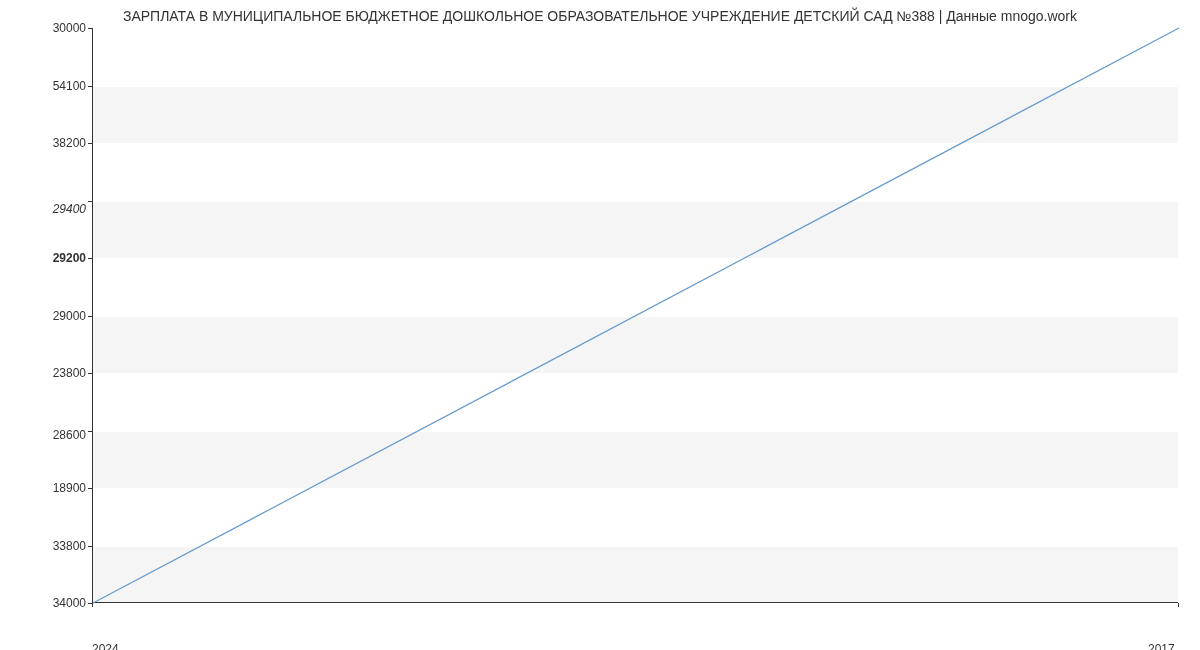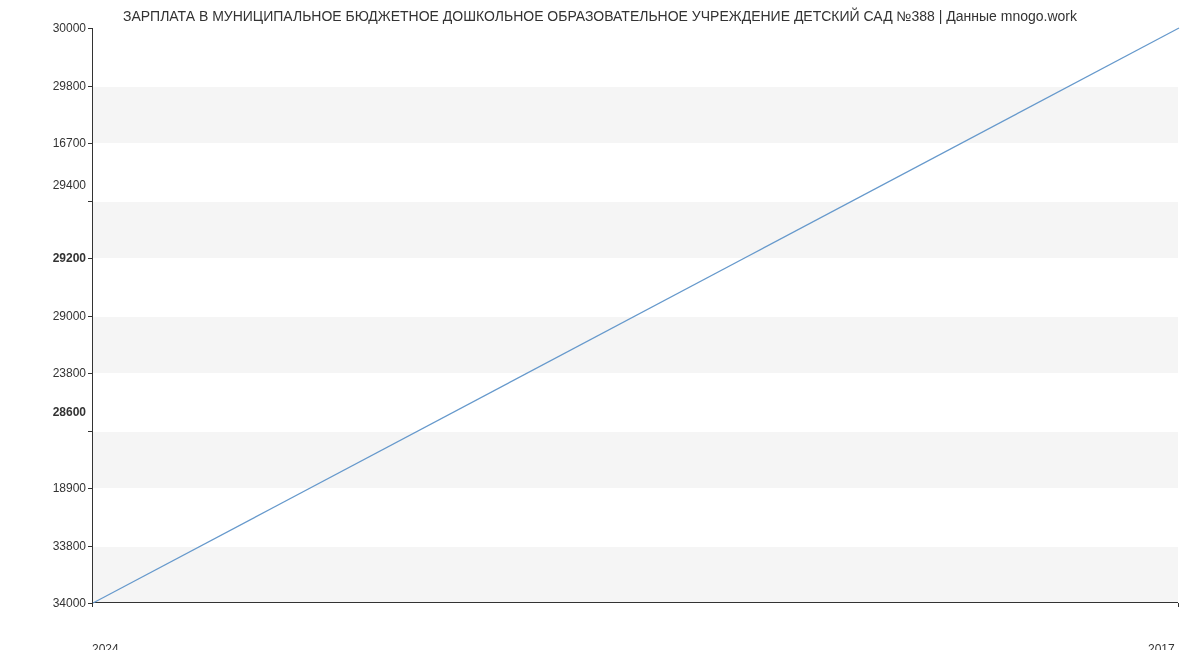--- a/index.html
+++ b/index.html
@@ -120,33 +120,33 @@
     </svg>
   </div>
 
   <div id="y-axis-group">
       <div class="y-tick-label" style="top: 603px;">34000</div>
       <div class="y-tick-mark" style="top: 603px;"></div>
       <div class="y-tick-label" style="top: 545.5px;">33800</div>
       <div class="y-tick-mark" style="top: 545.5px;"></div>
       <div class="y-tick-label" style="top: 488px;">18900</div>
       <div class="y-tick-mark" style="top: 488px;"></div>
-      <div class="y-tick-label" style="top: 412px; font-weight: bold;">28600</div>
+      <div class="y-tick-label" style="top: 435px;">28600</div>
       <div class="y-tick-mark" style="top: 430.5px;"></div>
       <div class="y-tick-label" style="top: 373px;">23800</div>
       <div class="y-tick-mark" style="top: 373px;"></div>
       <div class="y-tick-label" style="top: 315.5px;">29000</div>
       <div class="y-tick-mark" style="top: 315.5px;"></div>
       <div class="y-tick-label" style="top: 258px; font-weight: bold;">29200</div>
       <div class="y-tick-mark" style="top: 258px;"></div>
-      <div class="y-tick-label" style="top: 185px;">29400</div>
+      <div class="y-tick-label" style="top: 209px; font-style: italic;">29400</div>
       <div class="y-tick-mark" style="top: 200.5px;"></div>
-      <div class="y-tick-label" style="top: 143px;">16700</div>
+      <div class="y-tick-label" style="top: 143px;">38200</div>
       <div class="y-tick-mark" style="top: 143px;"></div>
-      <div class="y-tick-label" style="top: 85.5px;">29800</div>
+      <div class="y-tick-label" style="top: 85.5px;">54100</div>
       <div class="y-tick-mark" style="top: 85.5px;"></div>
       <div class="y-tick-label" style="top: 28px;">30000</div>
       <div class="y-tick-mark" style="top: 28px;"></div>
     </div>
   <div id="x-axis-group">
       <div class="x-tick-label" style="left: 92px;">2024</div>
       <div class="x-tick-mark" style="left: 92px;"></div>
       <div class="x-tick-label" style="left: 1148px;">2017</div>
       <div class="x-tick-mark" style="left: 1178px;"></div>
     </div>

